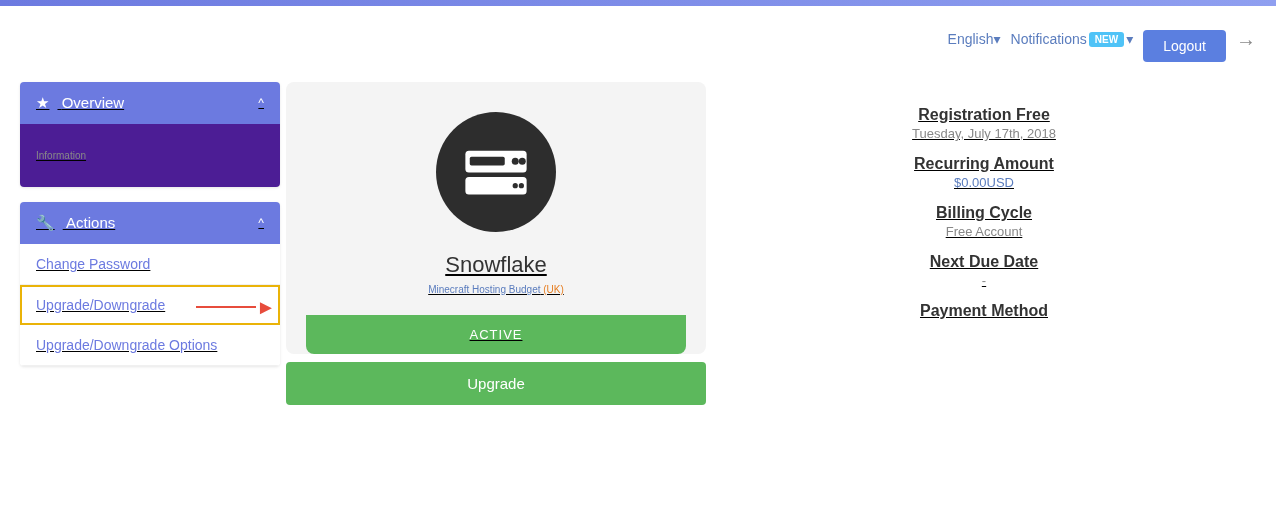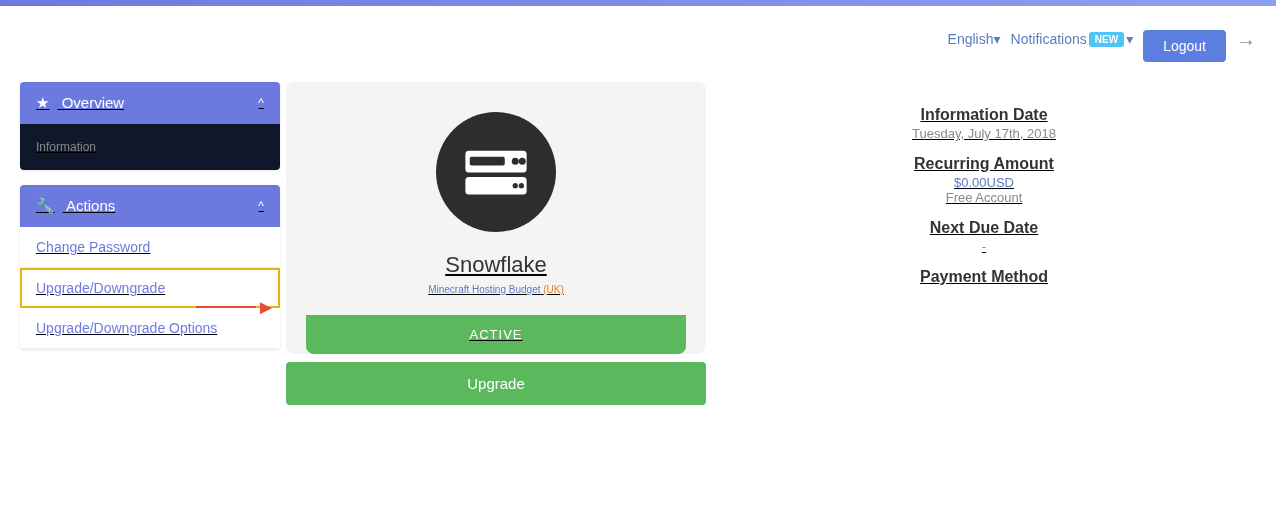--- a/index.html
+++ b/index.html
@@ -103,23 +103,23 @@
       cursor: pointer;
       border-bottom: 1px solid #f0f0f0;
     }
     .sidebar-item-highlighted {
       border: 2px solid #eab308;
       background: #fff;
       padding: 10px 14px;
     }
     .sidebar-item-label {
       color: #888;
-      padding: 16px 16px;
-      background: #0f172a;
-      font-size: 12px;
+      padding: 26px 16px;
+      background: #4c1d95;
+      font-size: 10px;
     }
 
     
     .center-panel {
       flex: 1;
       max-width: 420px;
     }
     .service-card {
       background: #f4f4f4;
       border-radius: 8px;
@@ -282,29 +282,32 @@
           <span>ACTIVE</span>
         </div>
       </div>
       <button class="upgrade-btn">Upgrade</button>
     </div>
   </div>
 
   <div class="info-panel">
 
     <div class="info-label">
-      <span>Information Date</span>
+      <span>Registration Free</span>
     </div>
     <div class="info-value">Tuesday, July 17th, 2018</div>
 
     <div class="info-label">
       <span>Recurring Amount</span>
     </div>
     <div class="info-value-blue">$0.00USD</div>
 
+    <div class="info-label">
+      <span>Billing Cycle</span>
+    </div>
     <div class="info-value">Free Account</div>
 
     <div class="info-label">
       <span>Next Due Date</span>
     </div>
     <div class="info-value">-</div>
 
     <div class="info-label">
       <span>Payment Method</span>
     </div>

